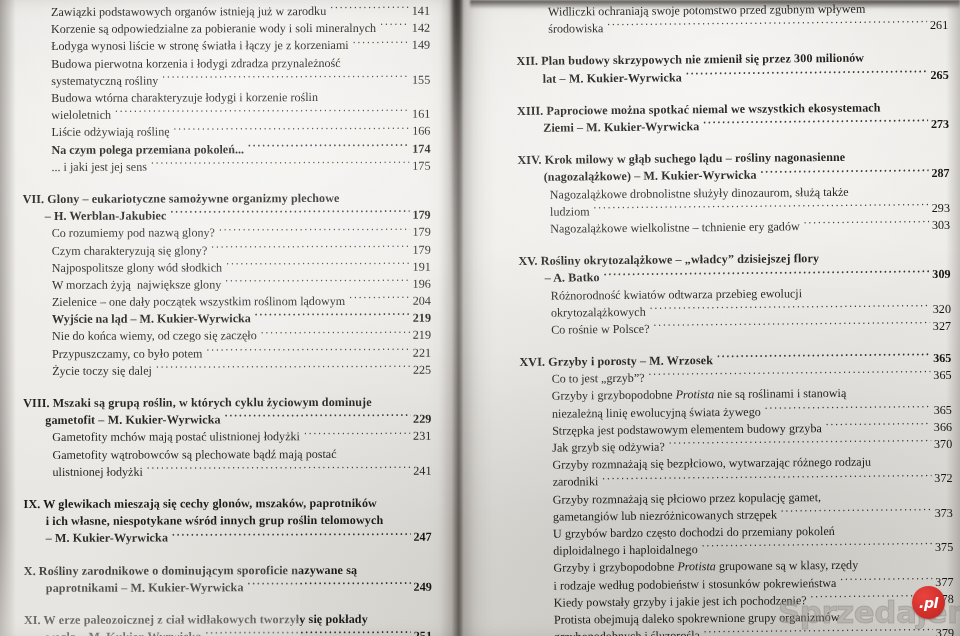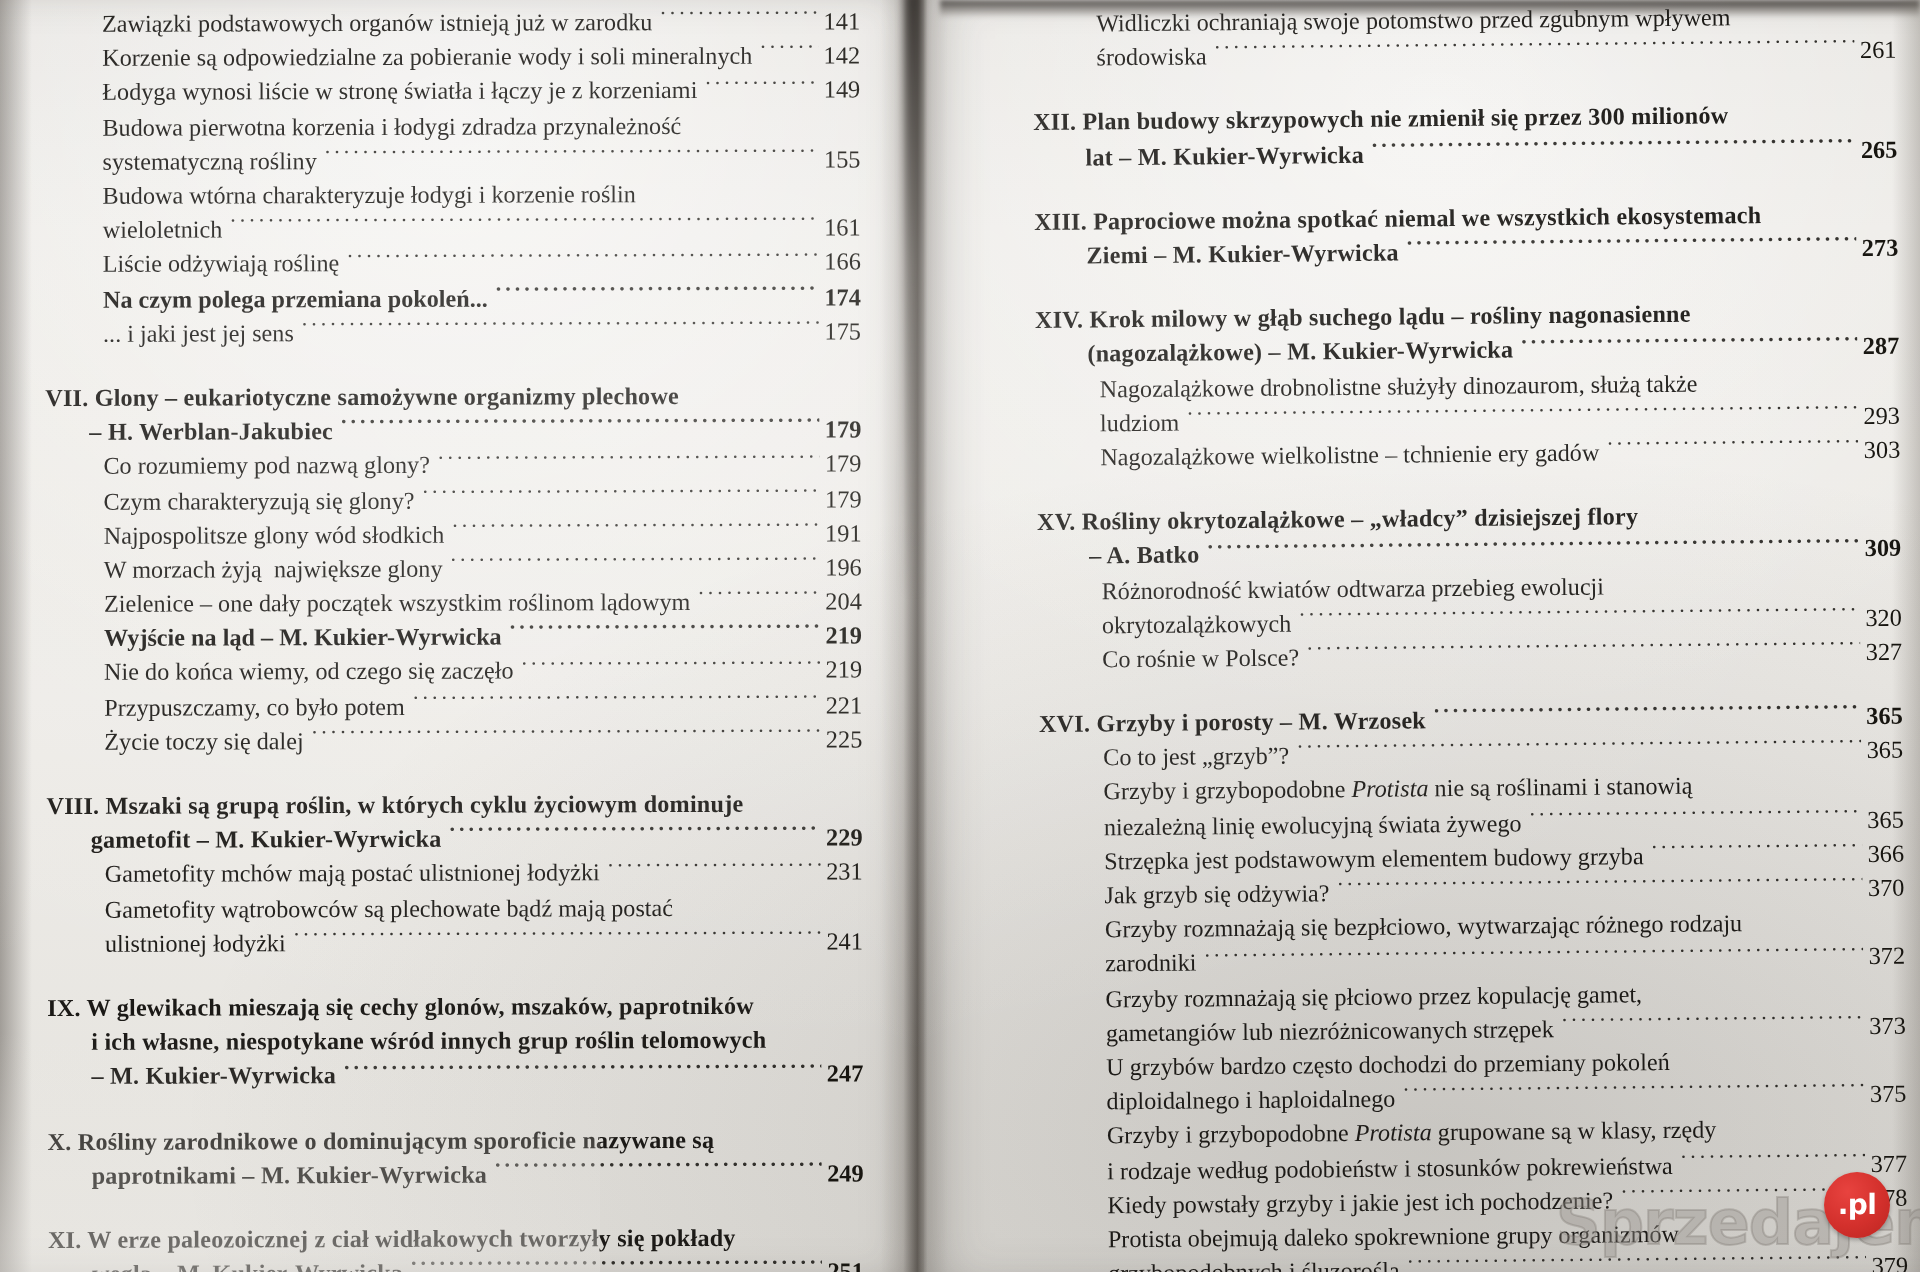--- a/index.html
+++ b/index.html
@@ -171,20 +171,21 @@
     color: rgba(150,145,140,0.40);
     -webkit-text-stroke: 1px rgba(120,115,110,0.33);
   }
   #wm-badge {
     position: absolute;
     left: 134px; top: 0px;
     width: 33px; height: 33px;
     border-radius: 50%;
     background: radial-gradient(circle at 36% 30%, #e8433f 0%, #d3302c 55%, #bb2521 100%);
     box-shadow: 0 1px 2px rgba(0,0,0,0.28);
+    font-style: italic;
   }
   #wm-badge span {
     position: absolute;
     inset: 0;
     display: flex;
     align-items: center;
     justify-content: center;
     font-family: "DejaVu Sans", sans-serif;
     font-weight: bold;
     font-size: 14px;

